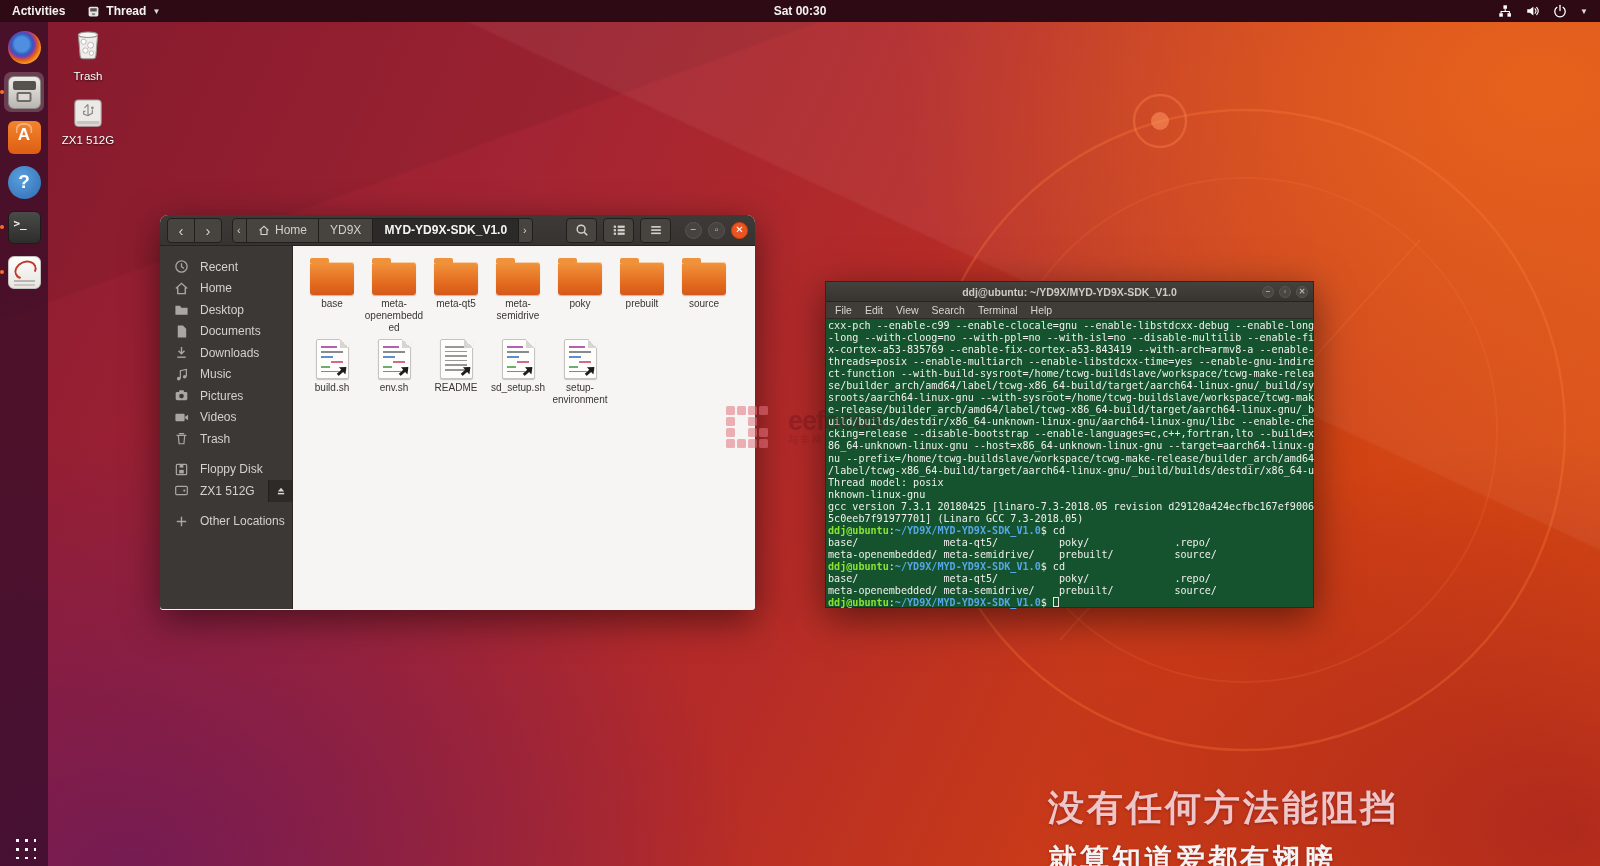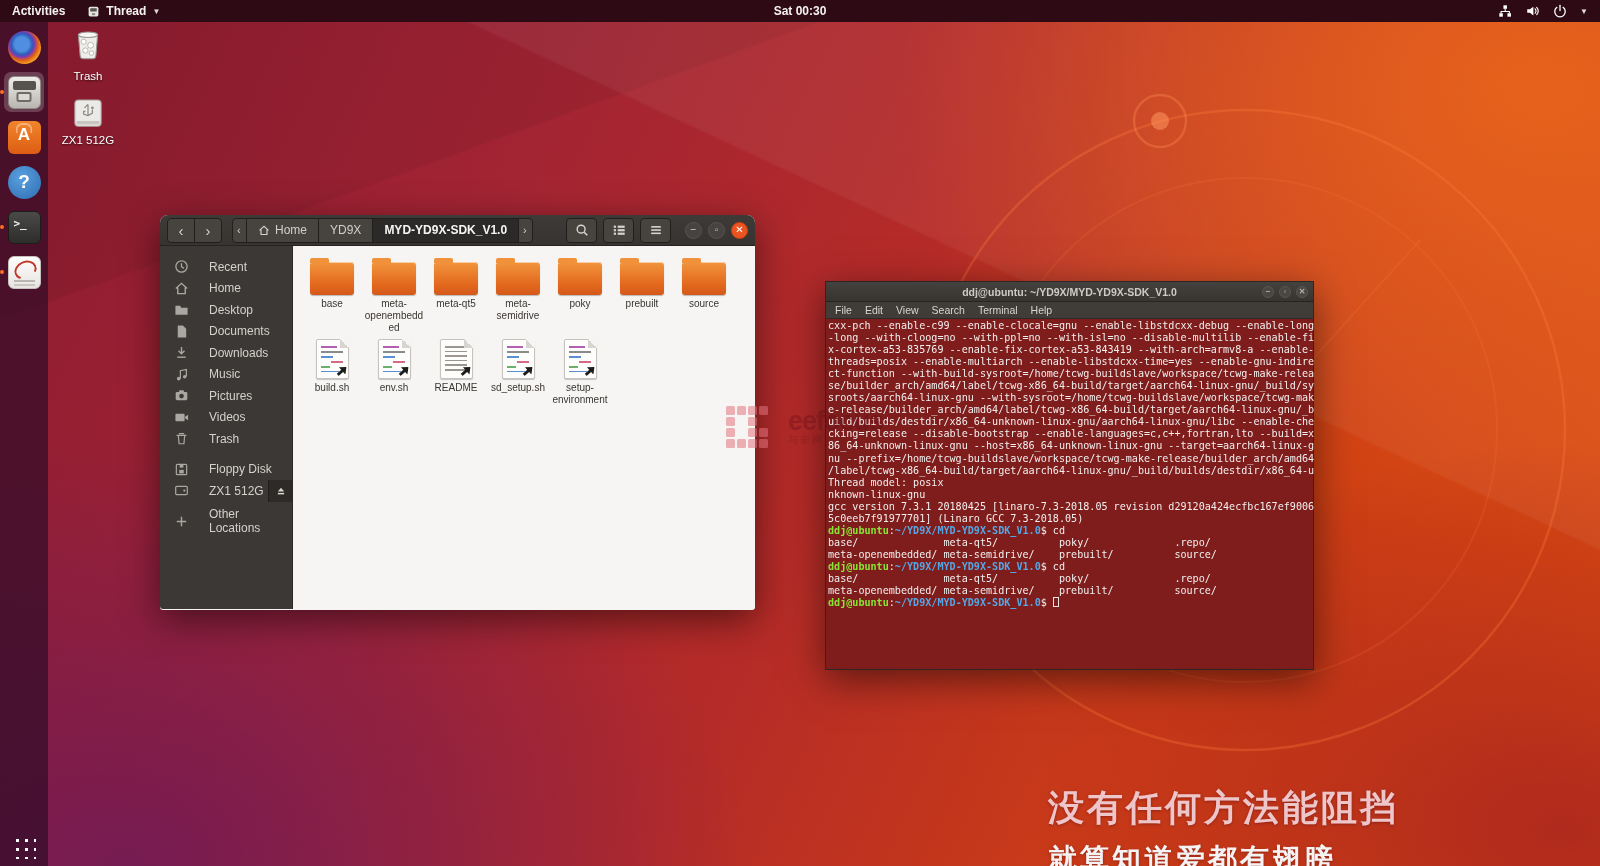--- a/index.html
+++ b/index.html
@@ -80,21 +80,21 @@
   .crumb.current { background:#2c2a28; color:#f6f5f3; font-weight:bold; }
   .fw-right { margin-left:auto; display:flex; align-items:center; gap:6px; }
   .tool-btn { width:31px; height:25px; background:#47433f; border:1px solid #211f1d; border-radius:4px;
     display:flex; align-items:center; justify-content:center; }
   .winctl { display:flex; align-items:center; gap:6px; margin-left:8px; }
   .wc { width:17px; height:17px; border-radius:50%; background:#474340; border:1px solid #58534e;
     display:flex; align-items:center; justify-content:center; color:#d8d4d0; font-size:10px; line-height:1; }
   .wc.close { background:#e95420; border-color:#c74313; color:#fff; }
   .fw-body { display:flex; height:363px; }
   .fw-sidebar { width:133px; background:#3b3835; border-right:1px solid #2b2825; padding-top:10px; border-radius:0 0 0 3px; }
-  .sb-row { position:relative; height:21.5px; display:flex; align-items:center; gap:20px; padding-left:14px; color:#d5d1cd; font-size:12px; }
+  .sb-row { position:relative; height:21.5px; display:flex; align-items:center; gap:11px; padding-left:14px; color:#d5d1cd; font-size:12px; }
   .sb-ic { width:15px; height:15px; color:#aaa6a1; flex:0 0 15px; }
   .sb-ic svg { width:100%; height:100%; display:block; }
   .sb-sep { height:9px; }
   .sb-eject { position:absolute; right:0; top:0; width:24px; height:21.5px; background:#2d2a27; border-left:1px solid #211f1d;
     display:flex; align-items:center; justify-content:center; }
   .sb-eject svg { width:12px; height:12px; }
   .fw-main { flex:1; background:#f6f5f4; padding:5px 0 0 8px; border-radius:0 0 3px 0; }
   .file-grid { display:grid; grid-template-columns:repeat(7,62px); }
   .fitem { display:flex; flex-direction:column; align-items:center; padding-top:5px; }
   .flabel { margin-top:3px; max-width:60px; font-size:10px; line-height:12px; color:#3a3632; text-align:center; overflow-wrap:anywhere; }
@@ -111,21 +111,21 @@
       linear-gradient(#8a8a8a,#8a8a8a) 0 5px/22px 2px no-repeat,
       linear-gradient(#5a8fd4,#5a8fd4) 0 10px/12px 2px no-repeat,
       linear-gradient(#d46a88,#d46a88) 10px 15px/12px 2px no-repeat,
       linear-gradient(#6cae6c,#6cae6c) 0 20px/9px 2px no-repeat,
       linear-gradient(#5a8fd4,#5a8fd4) 0 25px/18px 2px no-repeat; }
   .flines.text { background:repeating-linear-gradient(180deg, #9a9792 0 1.6px, rgba(0,0,0,0) 1.6px 4.6px); }
   .exec-badge { position:absolute; right:0px; bottom:1px; width:12px; height:12px; background:#1d1d1b;
     clip-path:polygon(0 38%, 52% 38%, 52% 10%, 100% 50%, 52% 90%, 52% 62%, 0 62%); transform:rotate(-42deg); }
 
   
-  .term-win { left:825px; top:281px; width:489px; height:389px; background:#7f1d1d; border:1px solid #2a2824; }
+  .term-win { left:825px; top:281px; width:489px; height:327px; background:#14532d; border:1px solid #2a2824; }
   .tw-title { height:20px; background:linear-gradient(#44423e,#383531); border-bottom:1px solid #262421;
     display:flex; align-items:center; justify-content:center; position:relative; color:#cecbc6; font-size:10.5px; font-weight:bold; }
   .tw-ctl { position:absolute; right:5px; top:4px; display:flex; gap:5px; }
   .twc { width:12px; height:12px; border-radius:50%; background:#4a4641; border:1px solid #5a554f; color:#b4b0ab;
     font-size:8px; display:flex; align-items:center; justify-content:center; line-height:1; }
   .tw-menu { height:17px; background:#403d38; display:flex; align-items:center; gap:13px; padding-left:9px;
     font-size:10.5px; color:#d8d4d0; border-bottom:1px solid #2e2b27; }
   .tw-body { height:288px; padding:1px 2px; font-family:"DejaVu Sans Mono", monospace; font-size:10.1px; line-height:12.05px; }
   .tline { white-space:pre; }
   .seg-t { color:#f1efed; }

